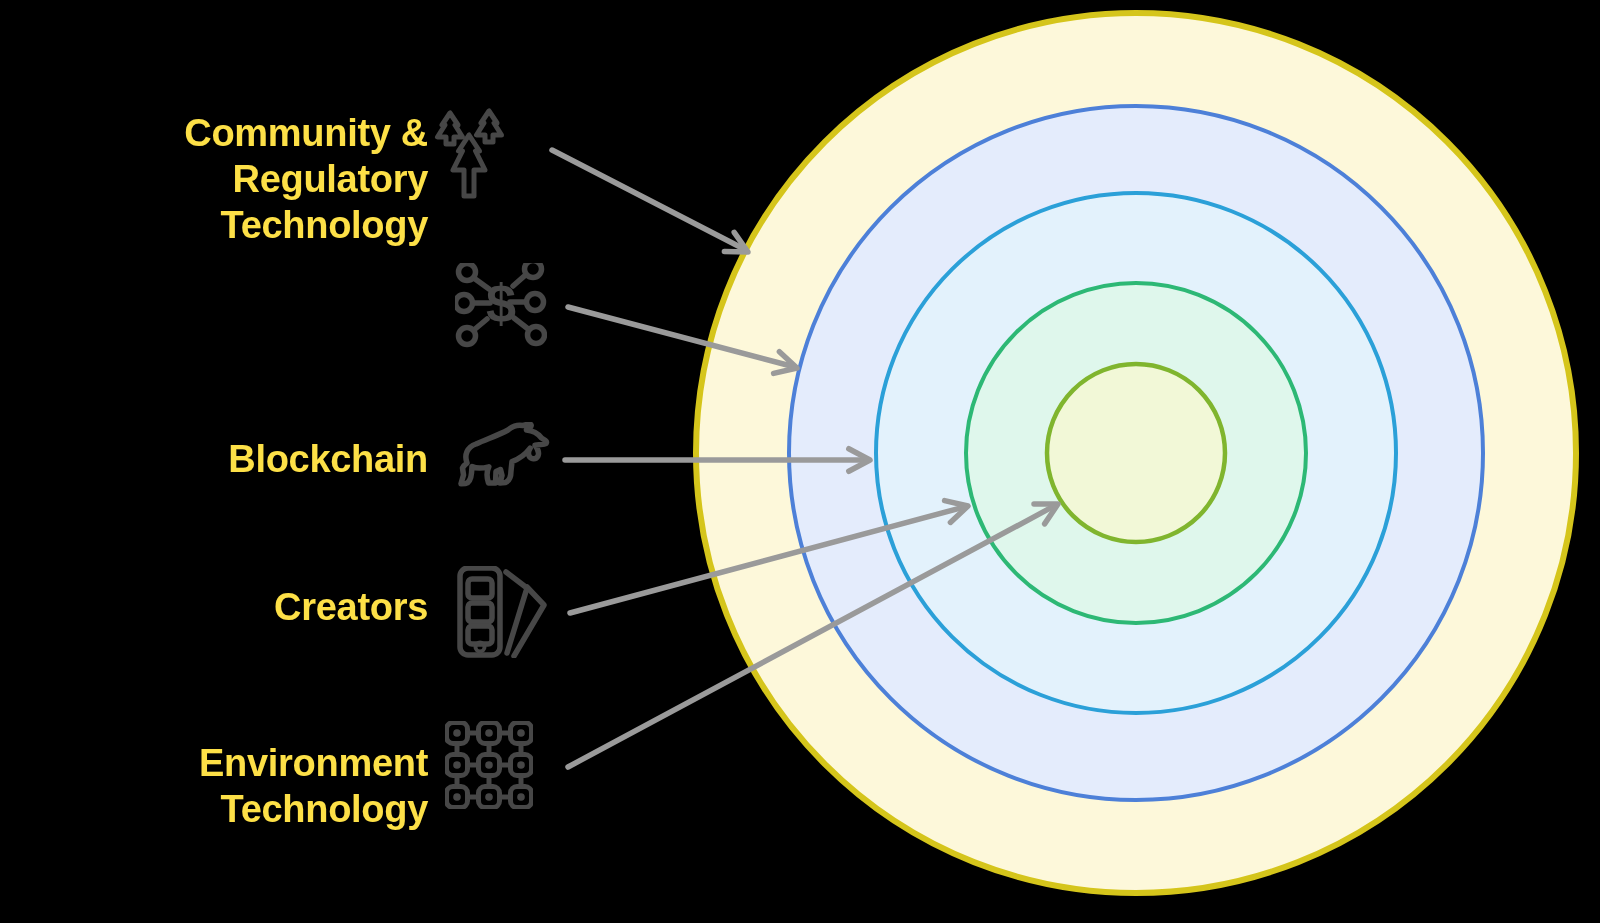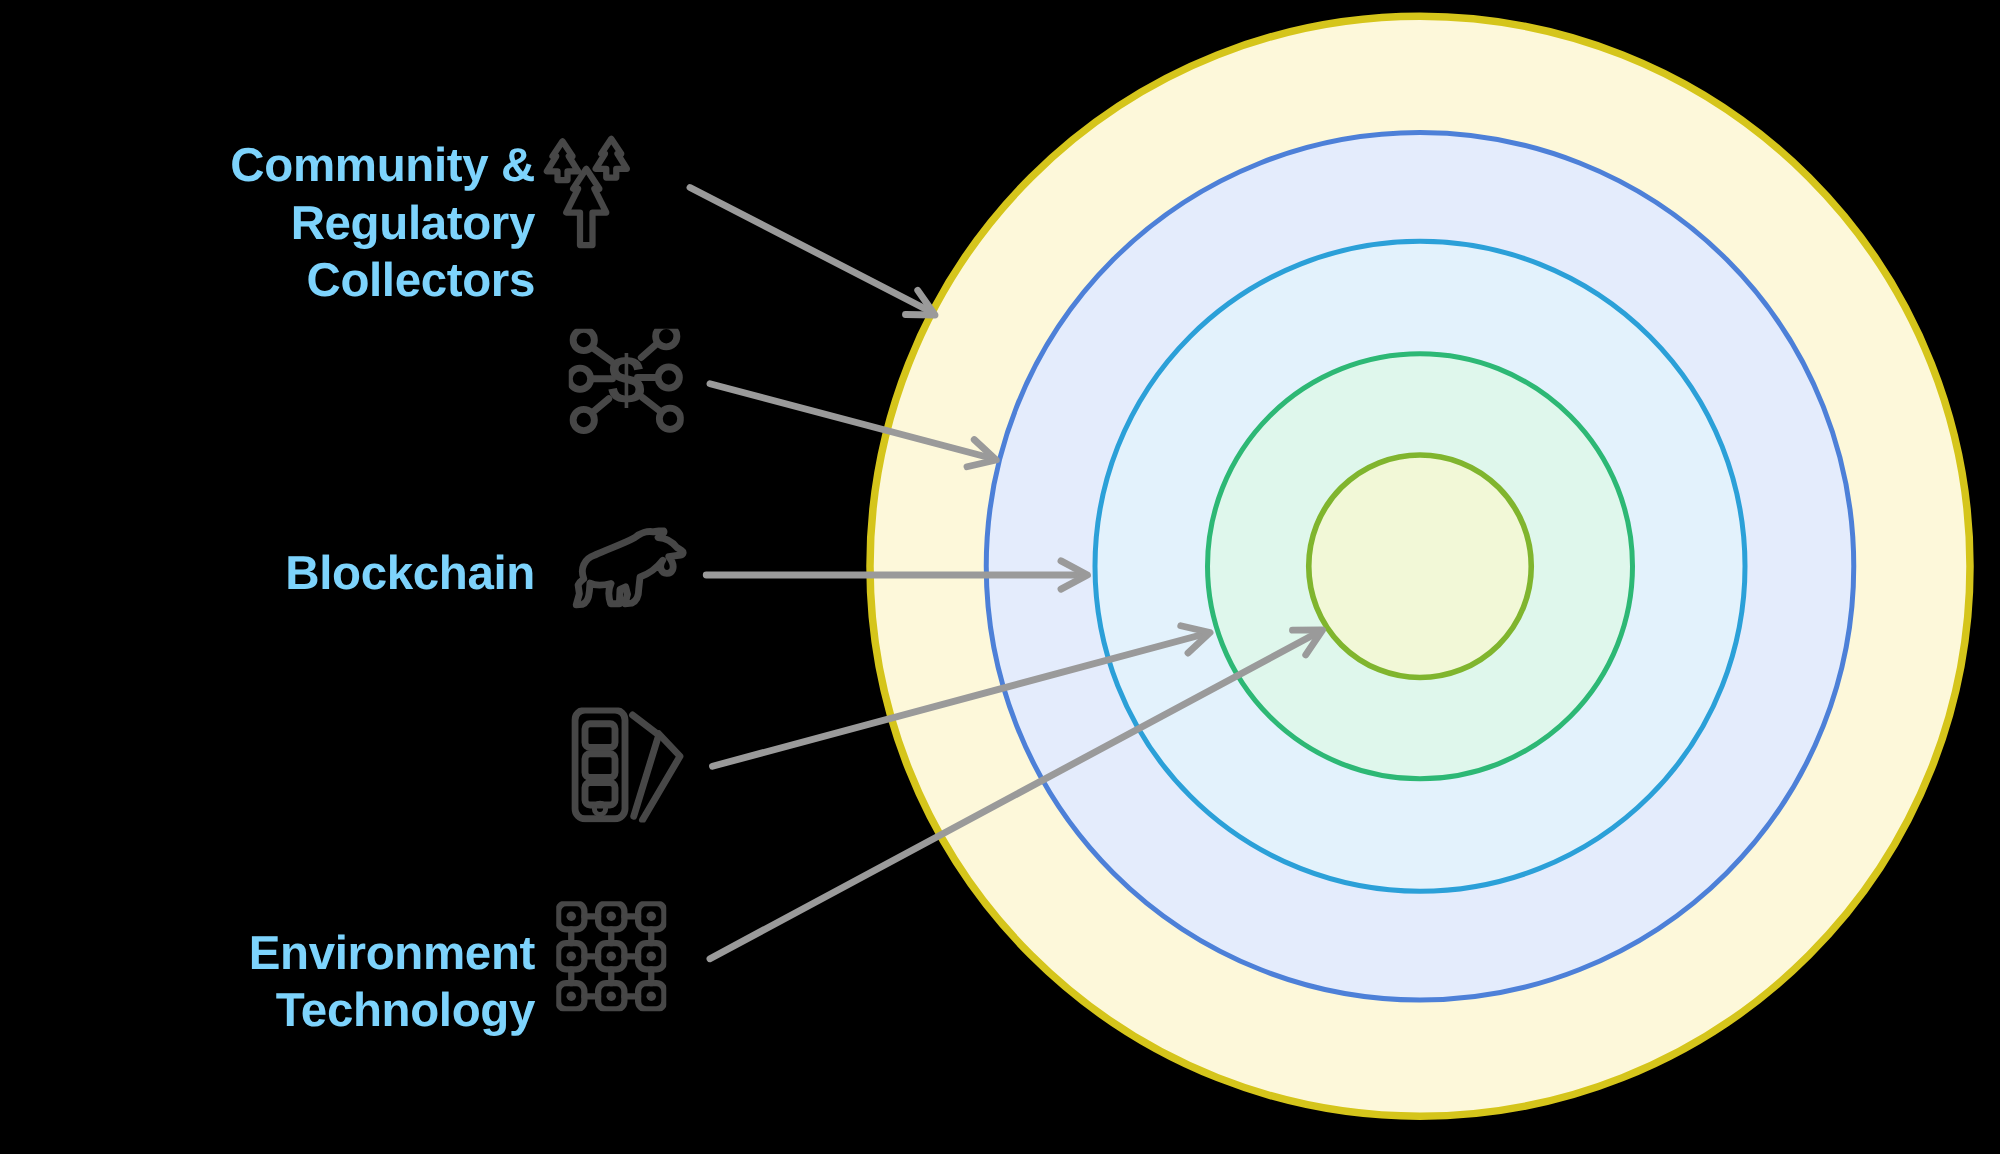--- a/index.html
+++ b/index.html
@@ -1,19 +1,19 @@
 <!DOCTYPE html>
 <html><head>
 <meta charset="utf-8">
 <style>
   html,body{margin:0;padding:0;background:#000;}
   #canvas{position:relative;width:1600px;height:923px;background:#000;overflow:hidden;
           font-family:"Liberation Sans",sans-serif;}
   #rings-svg{position:absolute;left:0;top:0;}
-  .label-row{position:absolute;left:0;width:428px;text-align:right;color:#7dd3fc;
+  .label-row{position:absolute;left:0;width:428px;text-align:right;color:#fde047;
              font-weight:600;font-size:38px;line-height:46px;letter-spacing:-0.3px;}
   .icon-svg{position:absolute;}
 </style>
 </head>
 <body>
 
 <div id="canvas">
 
   <svg id="rings-svg" width="1600" height="923" viewBox="0 0 1600 923">
     <circle cx="1136" cy="453" r="440" stroke-width="6" fill="#fdf8da" stroke="#d5c51b"></circle>
@@ -41,24 +41,27 @@
       </g>
       <g>
         <path d="M568 767 L1052 507.2"></path>
         <path d="M1044.6 523.9 L1058 504 L1034 504.1"></path>
       </g>
     </g>
   </svg>
 
   <div class="label-row" style="top:110px">
     <div>Community &amp; Regulatory</div>
-    <div>Collectors</div>
+    <div>Technology</div>
   </div>
   <div class="label-row" style="top:436px">
     <div>Blockchain</div>
+  </div>
+  <div class="label-row" style="top:584px">
+    <div>Creators</div>
   </div>
   <div class="label-row" style="top:740px">
     <div>Environment Technology</div>
   </div>
 
   <svg class="icon-svg" style="left:430px;top:108px" width="80" height="92" viewBox="0 0 80 92">
     <g fill="none" stroke-width="5" stroke-linecap="round" stroke-linejoin="round" stroke="#474747">
       <path d="M20 5 L12 17 H15 L7.5 29 H16 V36 H24 V29 H32.5 L25 17 H28 Z"></path>
       <path d="M59 3 L51 15 H54 L46.5 27 H55 V34 H63 V27 H71.5 L64 15 H67 Z"></path>
       <path d="M39 27 L28.5 43 H32.5 L23 62 H34 V88 H44 V62 H55 L45.5 43 H49.5 Z" fill="#000000"></path>

